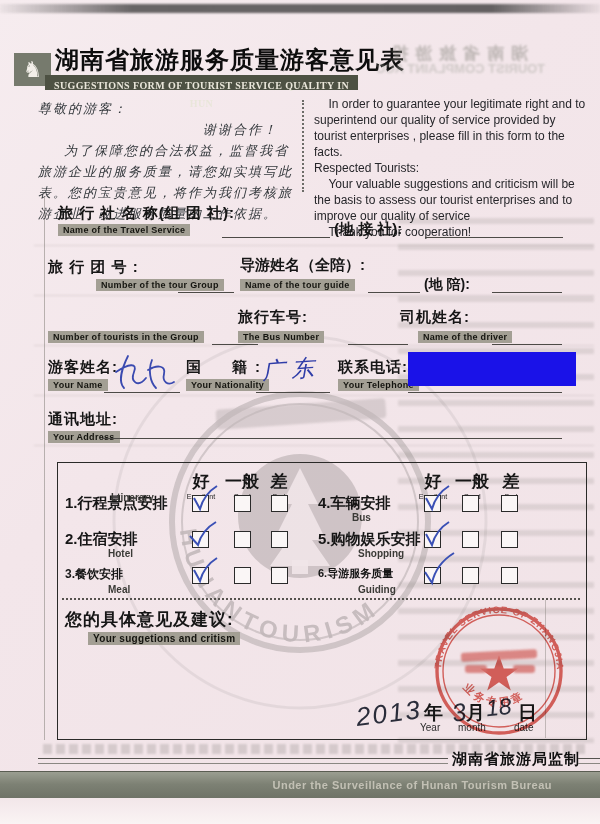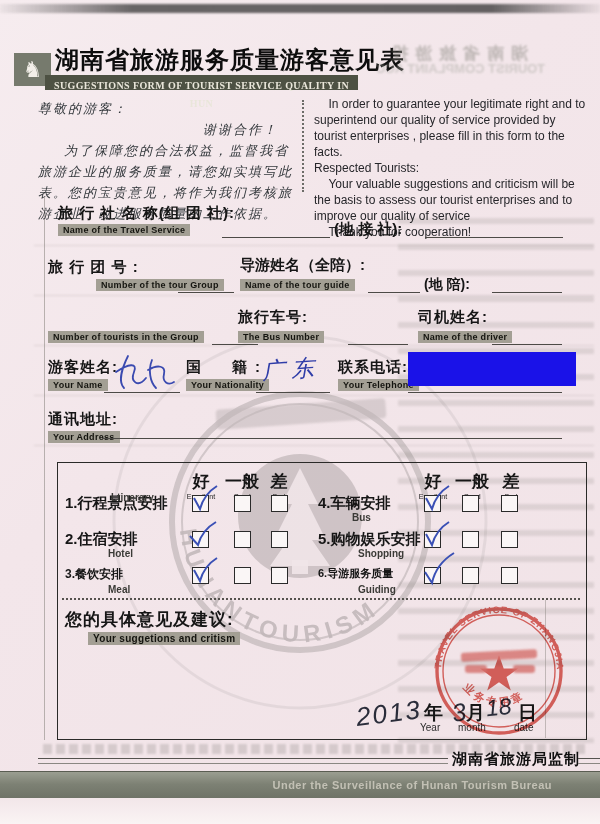--- a/index.html
+++ b/index.html
@@ -85,21 +85,21 @@
   <span class="abs en-bar" style="left:240px;top:279px;">Name of the tour guide</span>
   <div class="abs uline" style="left:368px;top:276px;width:52px;height:16px;"></div>
   <div class="abs zh" style="left:424px;top:276px;font-size:14px;">(地 陪):</div>
   <div class="abs uline" style="left:492px;top:276px;width:70px;height:16px;"></div>
 
   <span class="abs en-bar" style="left:48px;top:331px;">Number of tourists in the Group</span>
   <div class="abs uline" style="left:212px;top:328px;width:46px;height:16px;"></div>
   <div class="abs zh" style="left:238px;top:308px;font-size:15px;letter-spacing:1px;">旅行车号:</div>
   <span class="abs en-bar" style="left:238px;top:331px;">The Bus Number</span>
   <div class="abs uline" style="left:348px;top:328px;width:60px;height:16px;"></div>
-  <div class="abs zh" style="left:418px;top:308px;font-size:15px;letter-spacing:1px;">司机姓名:</div>
+  <div class="abs zh" style="left:400px;top:308px;font-size:15px;letter-spacing:1px;">司机姓名:</div>
   <span class="abs en-bar" style="left:418px;top:331px;">Name of the driver</span>
   <div class="abs uline" style="left:492px;top:328px;width:70px;height:16px;"></div>
 
   <div class="abs zh" style="left:48px;top:358px;font-size:15px;letter-spacing:1px;">游客姓名:</div>
   <span class="abs en-bar" style="left:48px;top:379px;">Your Name</span>
   <div class="abs uline" style="left:104px;top:376px;width:76px;height:16px;"></div>
   <svg class="abs" style="left:108px;top:348px;" width="70" height="46">
     <path d="M20 8 C14 20 10 34 16 40 M8 24 C20 16 30 14 26 24 C22 34 30 40 38 30
              M44 12 C40 22 42 34 48 40 M40 22 C50 16 58 18 56 26 C54 34 60 38 66 34" fill="none" stroke="#3a4ab0" stroke-width="1.8" stroke-linecap="round"></path>
   </svg>

